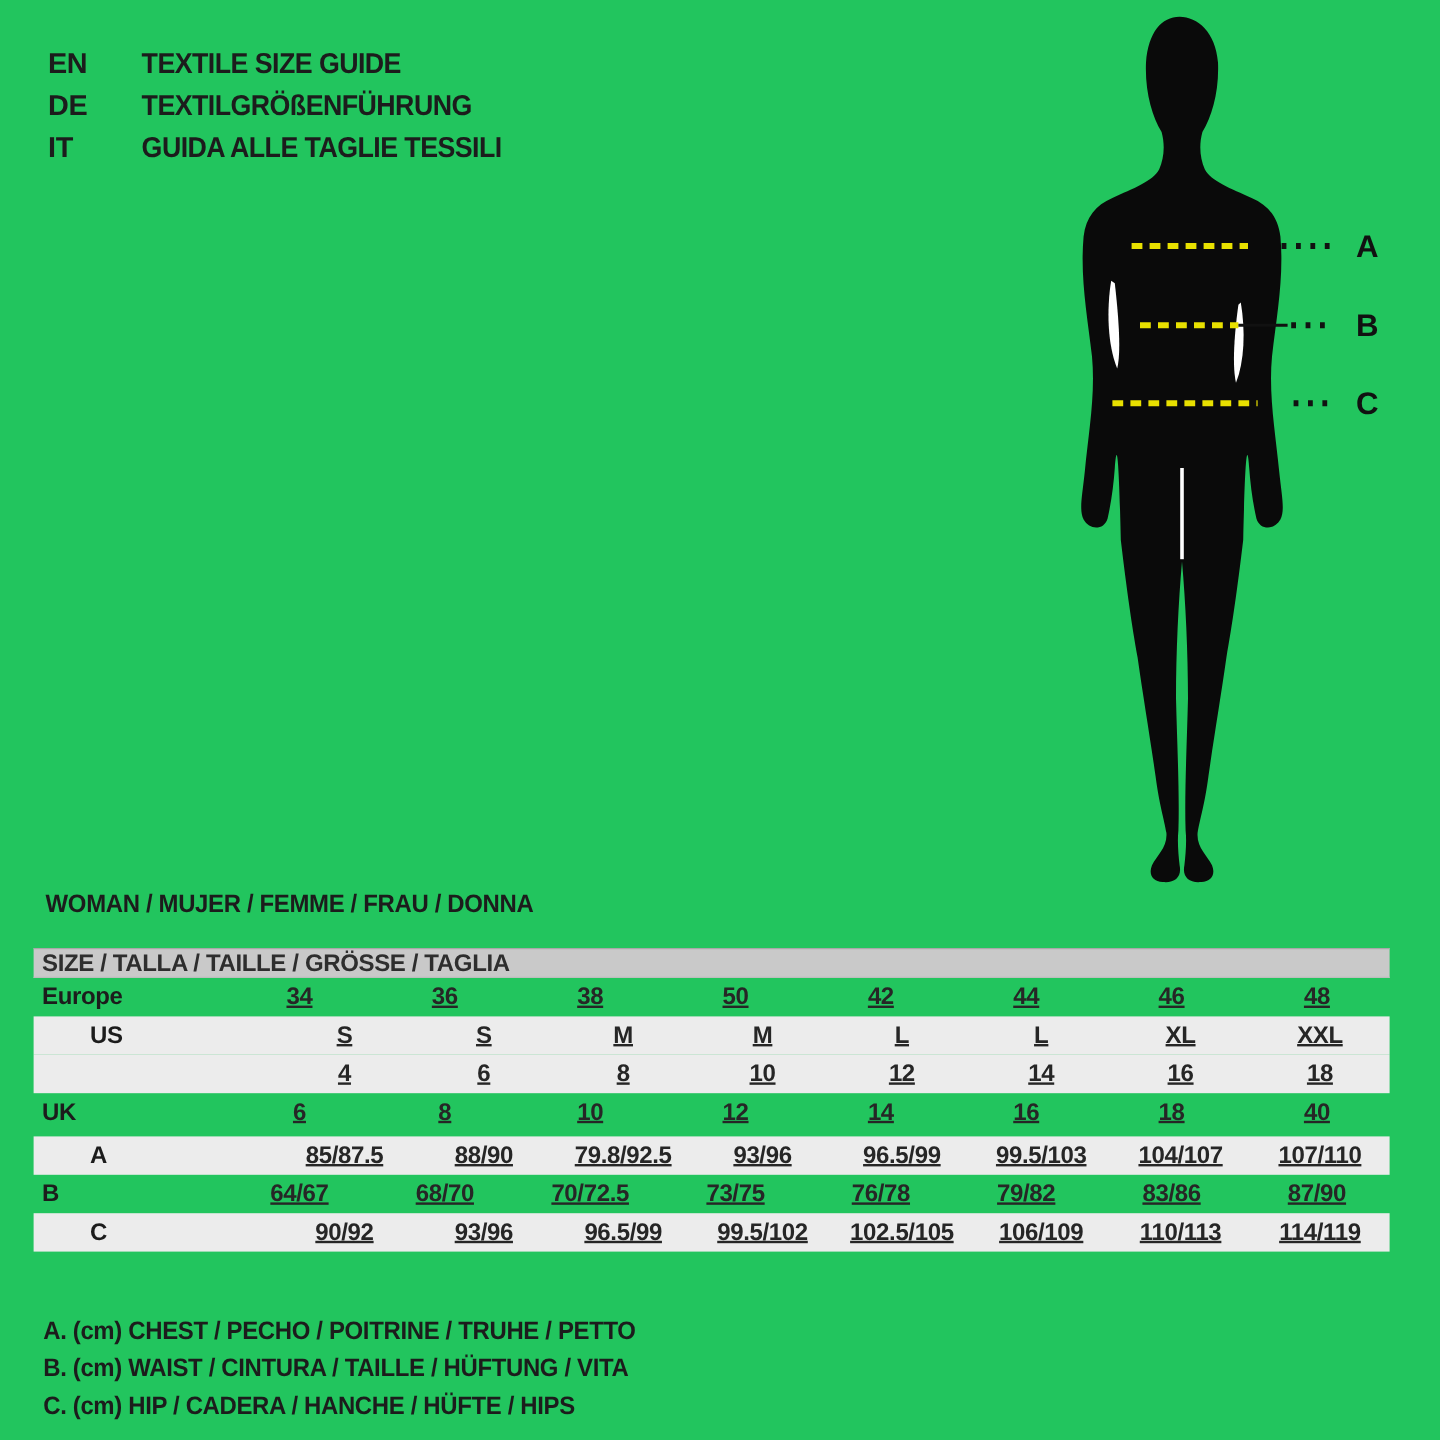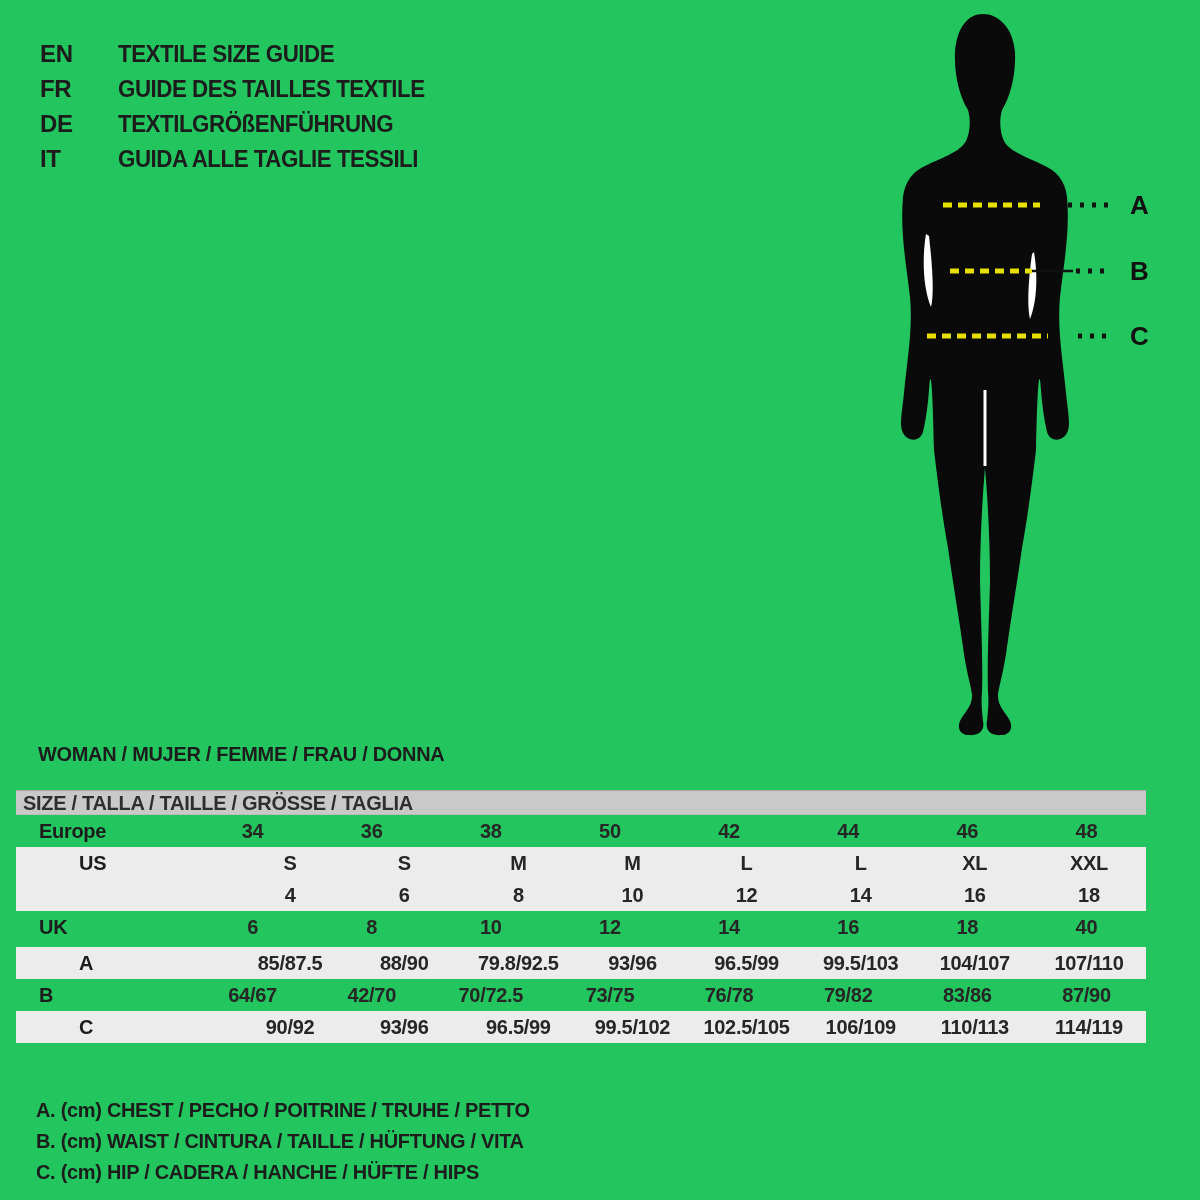--- a/index.html
+++ b/index.html
@@ -13,47 +13,43 @@
   .lang-code{width:78px;font-size:24px;font-weight:bold;letter-spacing:-0.3px;}
   .lang-label{font-size:24px;font-weight:bold;letter-spacing:-0.5px;white-space:nowrap;
     transform:scaleX(0.93);transform-origin:left center;}
   
   .figure-wrap{position:absolute;left:880px;top:0;width:320px;height:745px;}
   .figure-wrap svg{display:block;width:320px;height:745px;}
   
   .gender-heading{position:absolute;left:38px;top:742px;font-size:21px;font-weight:bold;
     letter-spacing:-0.3px;transform:scaleX(0.95);transform-origin:left center;}
   
-  .size-table{position:absolute;left:16px;top:790px;width:1130px;}
+  .size-table{position:absolute;left:28px;top:790px;width:1130px;}
   .t-header{height:25px;line-height:25px;background:#c9c9c9;color:#2e2e2e;
     font-size:20px;font-weight:bold;padding-left:7px;letter-spacing:-0.3px;
     border-top:1px solid #a8a8a8;border-bottom:1px solid #bdbdbd;box-sizing:border-box;}
   .t-row{display:flex;height:32px;align-items:center;font-size:20px;font-weight:bold;}
   .t-row.shade{background:#ececec;padding-left:40px;}
   .t-row.gap{margin-top:4px;}
-  .row-label{width:161px;padding-left:7px;box-sizing:border-box;letter-spacing:-0.3px;margin-left:16px;}
-  .cell{flex:1;text-align:center;color:#262626;letter-spacing:-0.3px;}
+  .row-label{width:161px;padding-left:7px;box-sizing:border-box;letter-spacing:-0.3px;}
+  .cell{flex:1;text-align:center;color:#262626;letter-spacing:-0.3px;text-decoration:underline;}
   
   .legend{position:absolute;left:36px;top:1094px;}
   .legend-line{height:31px;line-height:31px;font-size:21px;font-weight:bold;
     letter-spacing:-0.3px;white-space:nowrap;transform:scaleX(0.95);transform-origin:left center;}
 </style>
 </head>
 <body>
 
 <div class="canvas">
 
   <div class="lang-block" id="lang-block">
       <div class="lang-row">
         <span class="lang-code">EN</span>
         <span class="lang-label">TEXTILE SIZE GUIDE</span>
-      </div>
-      <div class="lang-row">
-        <span class="lang-code">FR</span>
-        <span class="lang-label">GUIDE DES TAILLES TEXTILE</span>
       </div>
       <div class="lang-row">
         <span class="lang-code">DE</span>
         <span class="lang-label">TEXTILGRÖßENFÜHRUNG</span>
       </div>
       <div class="lang-row">
         <span class="lang-code">IT</span>
         <span class="lang-label">GUIDA ALLE TAGLIE TESSILI</span>
       </div>
     </div>
@@ -179,21 +175,21 @@
           <span class="cell">79.8/92.5</span>
           <span class="cell">93/96</span>
           <span class="cell">96.5/99</span>
           <span class="cell">99.5/103</span>
           <span class="cell">104/107</span>
           <span class="cell">107/110</span>
         </div>
         <div class="t-row">
           <span class="row-label">B</span>
           <span class="cell">64/67</span>
-          <span class="cell">42/70</span>
+          <span class="cell">68/70</span>
           <span class="cell">70/72.5</span>
           <span class="cell">73/75</span>
           <span class="cell">76/78</span>
           <span class="cell">79/82</span>
           <span class="cell">83/86</span>
           <span class="cell">87/90</span>
         </div>
         <div class="t-row shade">
           <span class="row-label">C</span>
           <span class="cell">90/92</span>

